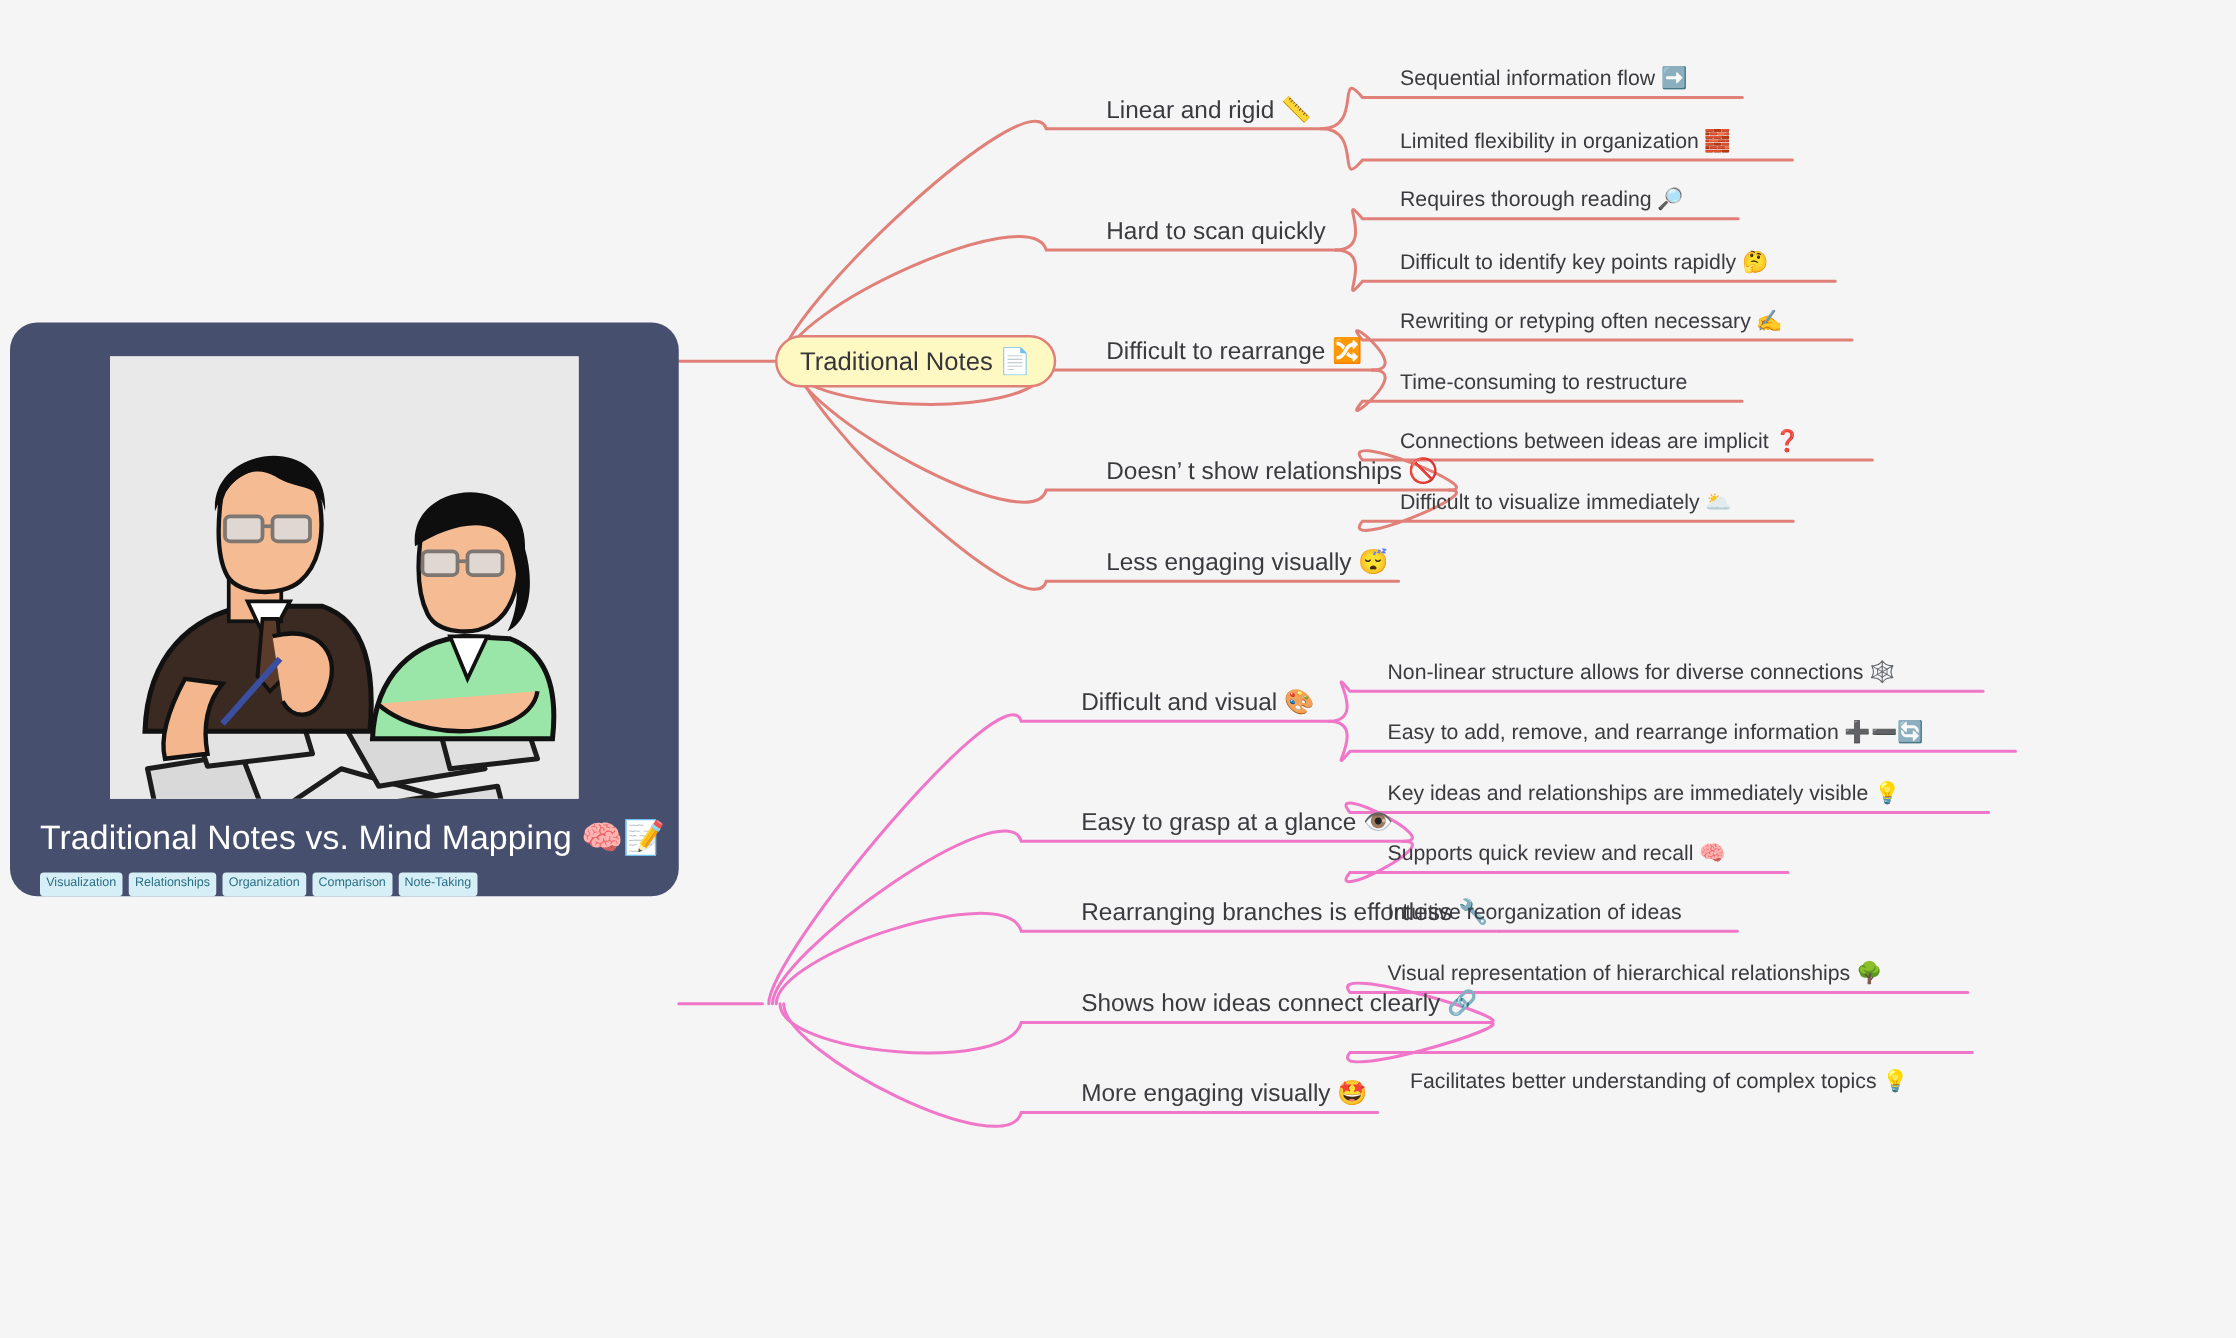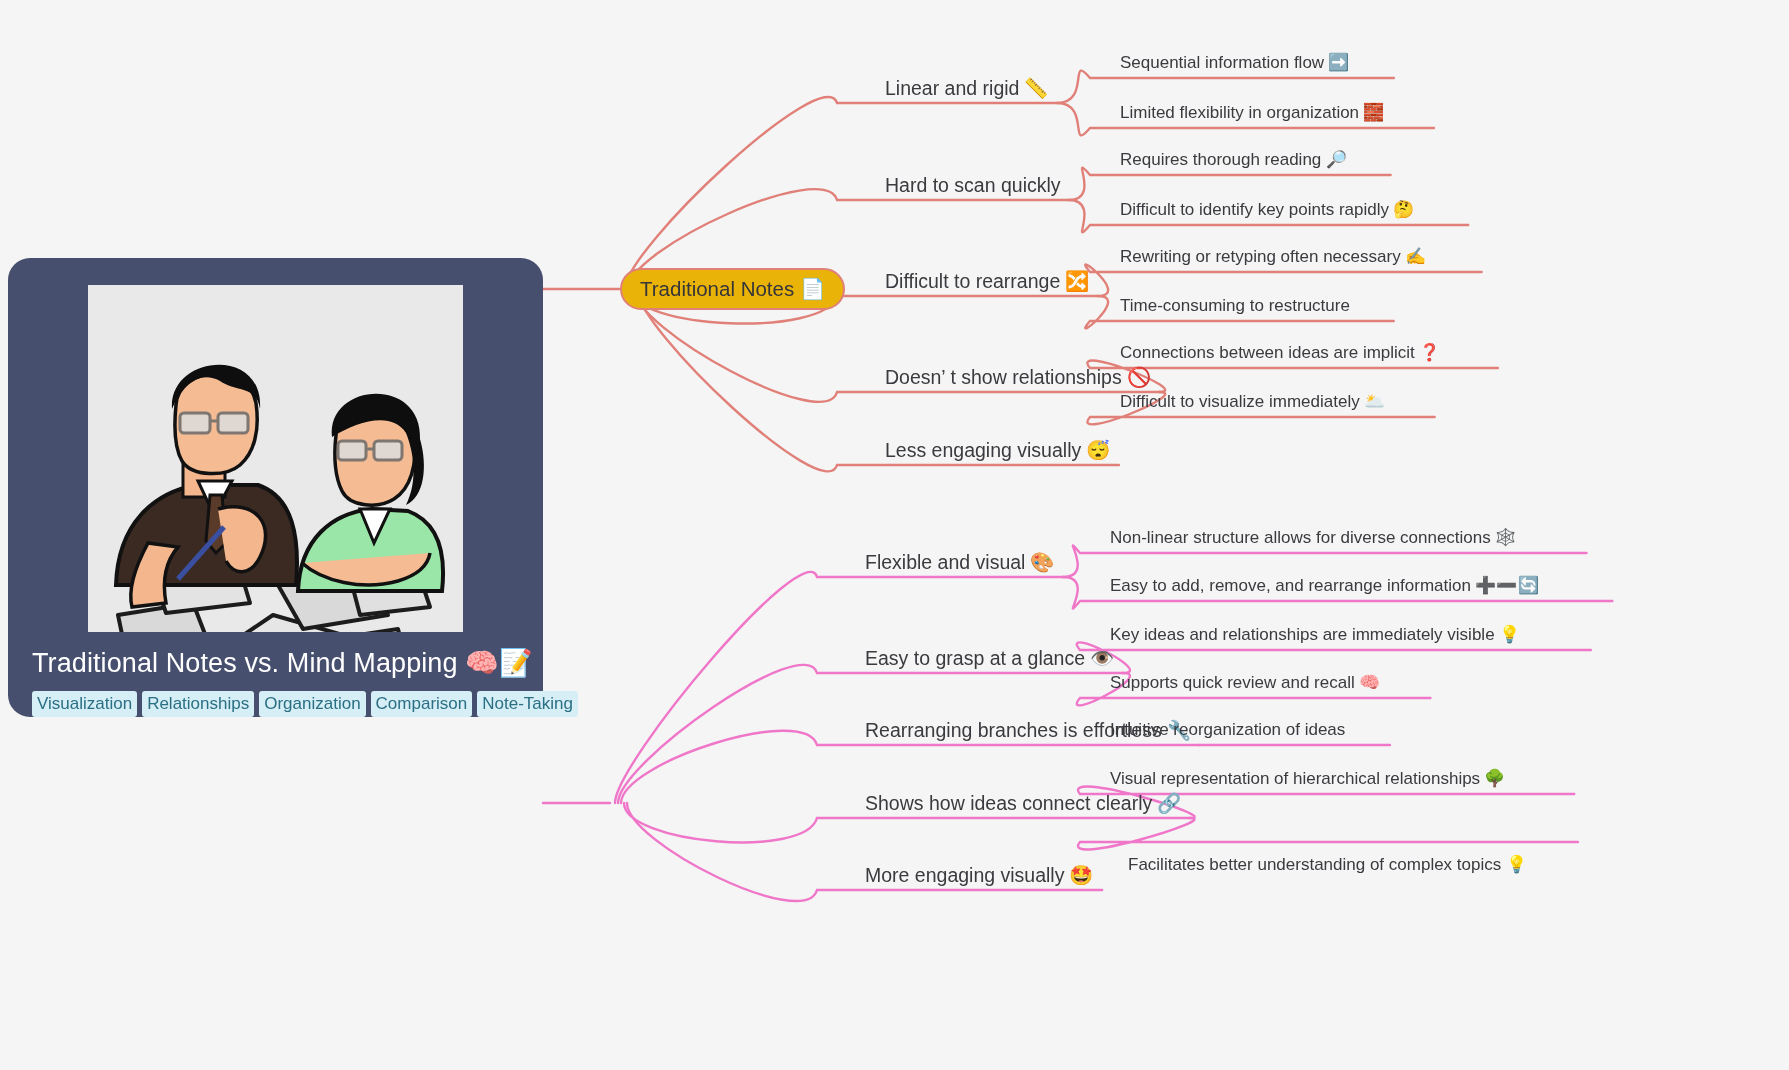--- a/index.html
+++ b/index.html
@@ -31,29 +31,29 @@
   .card-title {
     color: #ffffff;
     font-size: 27px;
     letter-spacing: .1px;
     margin-top: 15px;
     white-space: nowrap;
   }
   .card-tags { display: flex; gap: 5px; margin-top: 12px; flex-wrap: nowrap; }
   .tag {
     background: #d6eef5; color: #2b6f85;
-    font-size: 17px; line-height: 1;
+    font-size: 10px; line-height: 1;
     padding: 4px 5px 5px 5px; border-radius: 3px;
     white-space: nowrap;
   }
 
   
   .pill {
     position: absolute;
-    background: #eab308;
+    background: #fef9c3;
     border-radius: 24px;
     display: flex; align-items: center; justify-content: center;
     white-space: nowrap;
     font-size: 20.5px; color: #35353a;
     padding: 16px 18px;
     height: 42px;
   }
   .pill.red { border: 2.2px solid #e08079; }
   .pill.pink { border: 2.2px solid #ef76c8; }
 
@@ -171,21 +171,21 @@
       <div class="node l2" style="left: 885px; top: 176px;">Hard to scan quickly</div>
       <div class="node l3" style="left: 1120px; top: 151px;">Requires thorough reading 🔎</div>
       <div class="node l3" style="left: 1120px; top: 201px;">Difficult to identify key points rapidly 🤔</div>
       <div class="node l2" style="left: 885px; top: 272px;">Difficult to rearrange 🔀</div>
       <div class="node l3" style="left: 1120px; top: 248px;">Rewriting or retyping often necessary ✍️</div>
       <div class="node l3" style="left: 1120px; top: 297px;">Time-consuming to restructure</div>
       <div class="node l2" style="left: 885px; top: 368px;">Doesn’ t show relationships 🚫</div>
       <div class="node l3" style="left: 1120px; top: 344px;">Connections between ideas are implicit ❓</div>
       <div class="node l3" style="left: 1120px; top: 393px;">Difficult to visualize immediately 🌥️</div>
       <div class="node l2" style="left: 885px; top: 441px;">Less engaging visually 😴</div>
-      <div class="node l2" style="left: 865px; top: 553px;">Flexible and visual 🎨</div>
+      <div class="node l2" style="left: 865px; top: 553px;">Difficult and visual 🎨</div>
       <div class="node l3" style="left: 1110px; top: 529px;">Non-linear structure allows for diverse connections 🕸️</div>
       <div class="node l3" style="left: 1110px; top: 577px;">Easy to add, remove, and rearrange information ➕➖🔄</div>
       <div class="node l2" style="left: 865px; top: 649px;">Easy to grasp at a glance 👁️</div>
       <div class="node l3" style="left: 1110px; top: 626px;">Key ideas and relationships are immediately visible 💡</div>
       <div class="node l3" style="left: 1110px; top: 674px;">Supports quick review and recall 🧠</div>
       <div class="node l2" style="left: 865px; top: 721px;">Rearranging branches is effortless 🔧</div>
       <div class="node l3" style="left: 1110px; top: 721px;">Intuitive reorganization of ideas</div>
       <div class="node l2" style="left: 865px; top: 794px;">Shows how ideas connect clearly 🔗</div>
       <div class="node l3" style="left: 1110px; top: 770px;">Visual representation of hierarchical relationships 🌳</div>
       <div class="node l3" style="left: 1110px; top: 856px; margin-left: 18px;">Facilitates better understanding of complex topics 💡</div>

